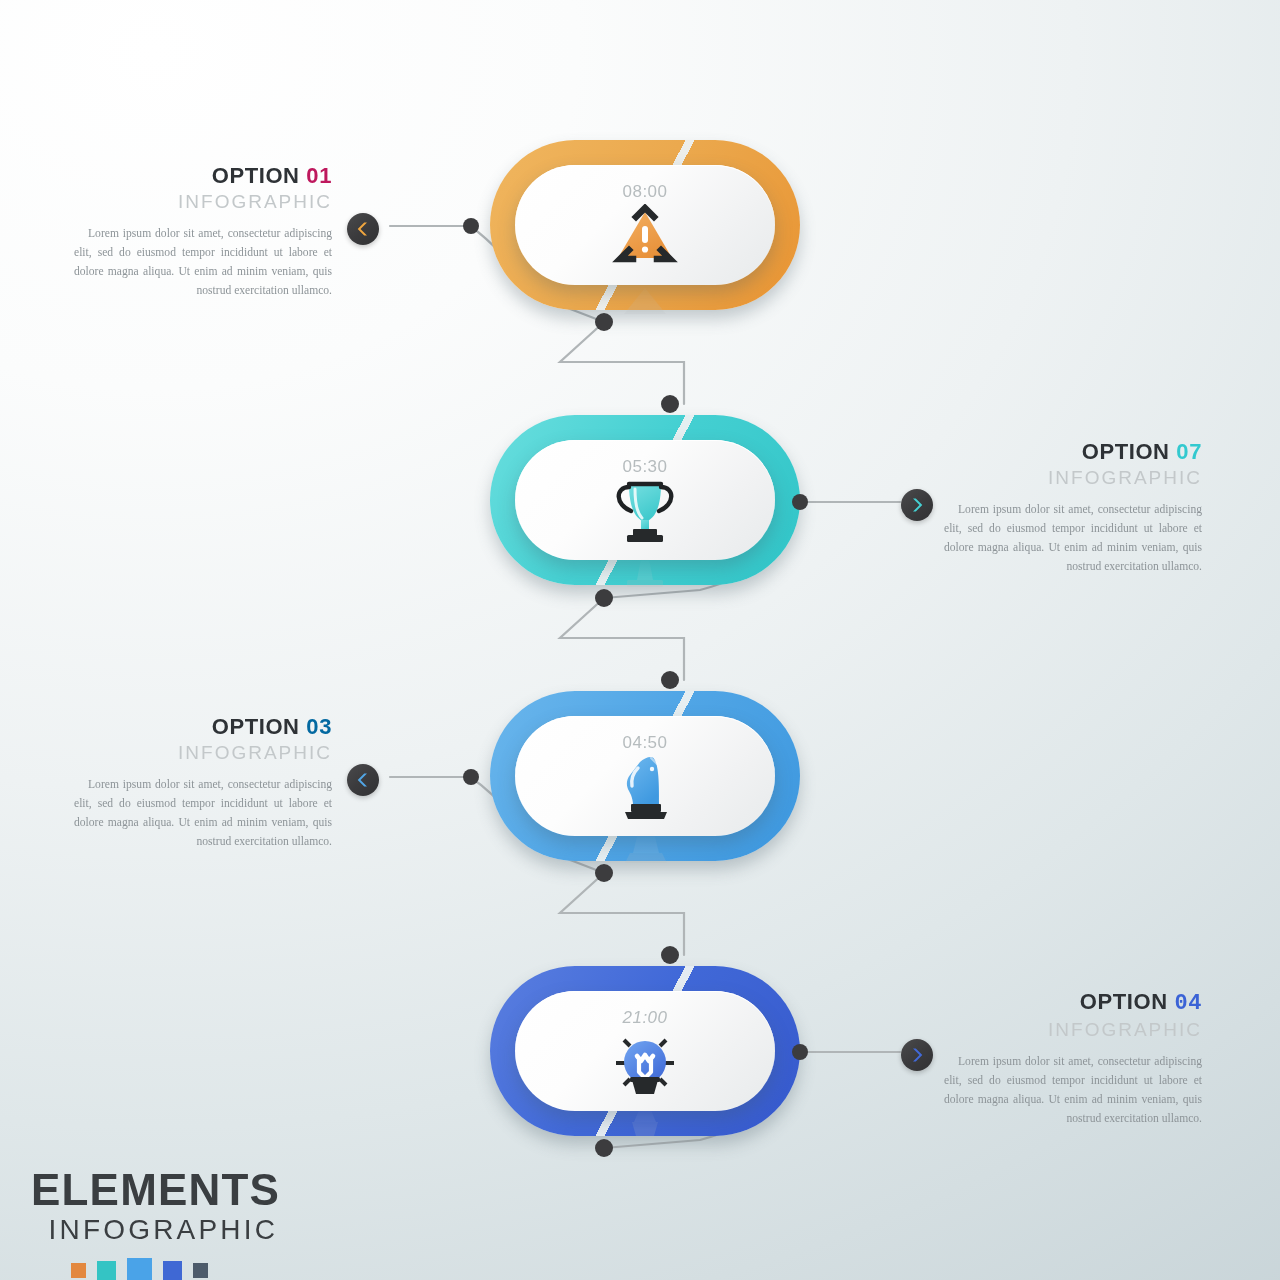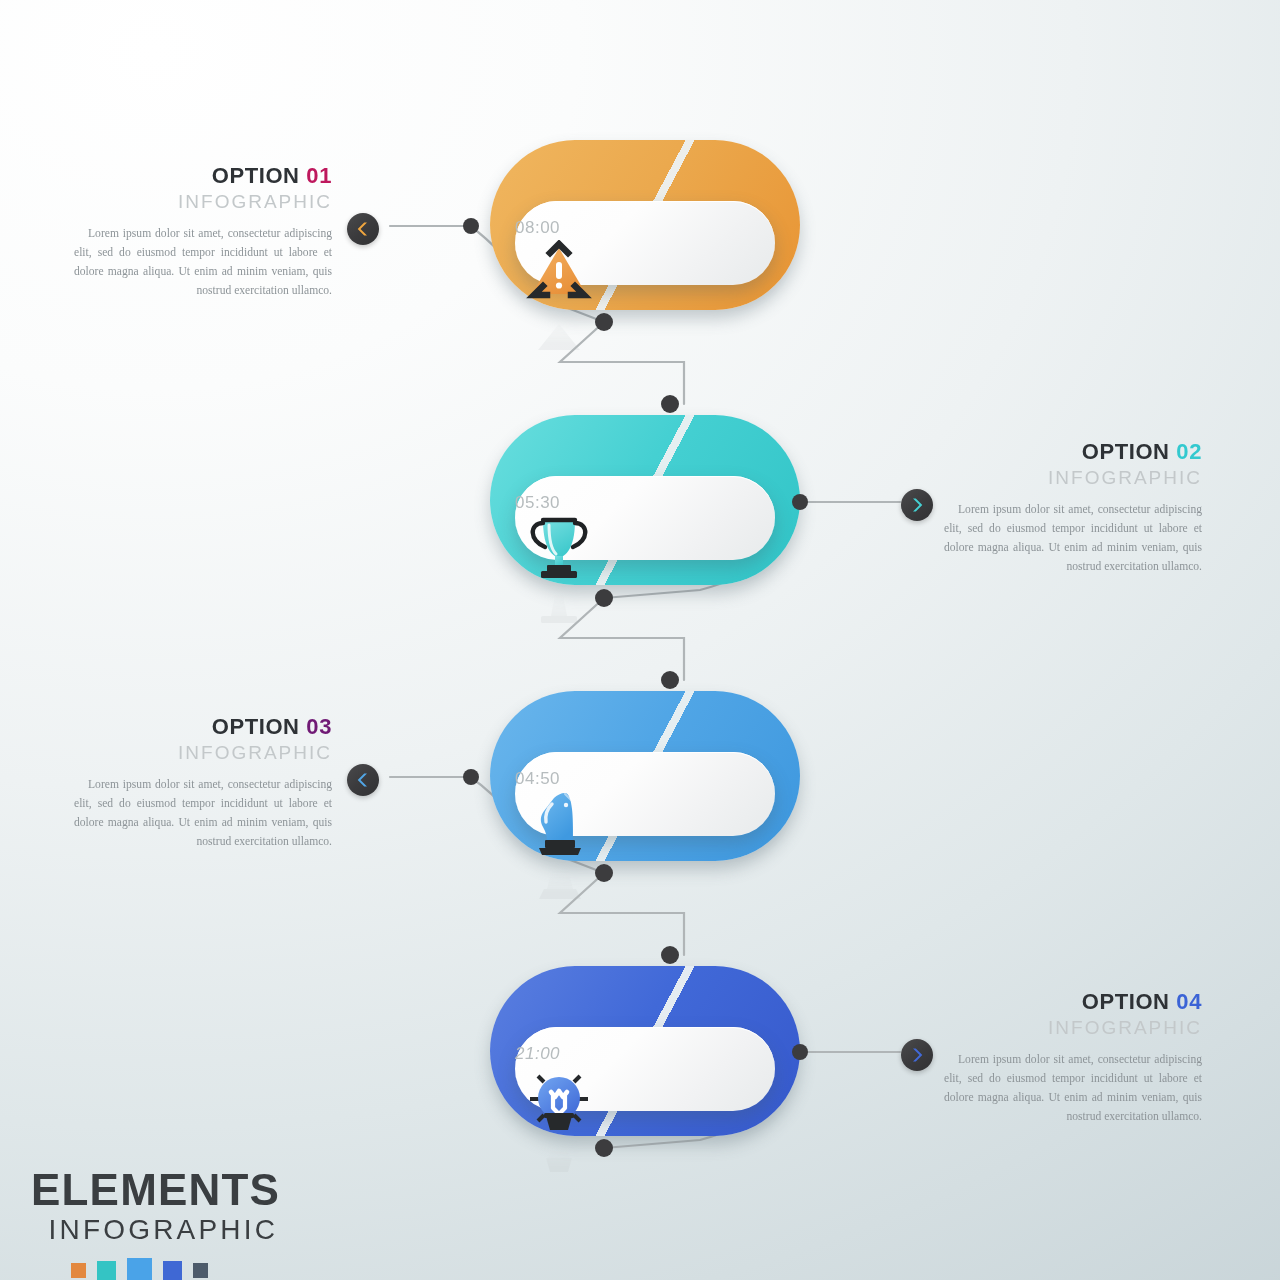--- a/index.html
+++ b/index.html
@@ -39,21 +39,21 @@
       linear-gradient(118deg, transparent calc(50% - 4px), rgba(236,241,242,.96) calc(50% - 4px), rgba(236,241,242,.96) calc(50% + 4px), transparent calc(50% + 4px));
     -webkit-mask: linear-gradient(#000,#000);
   }
   .inner {
     position:absolute;
     left:25px; right:25px; top:25px; bottom:25px;
     border-radius:60px;
     background:linear-gradient(135deg,#ffffff 0%,#fdfdfd 38%,#f1f2f3 72%,#e7eaeb 100%);
     box-shadow: 0 8px 18px rgba(70,90,100,.28), inset 0 1px 0 #fff;
     z-index:4;
-    display:flex; flex-direction:column; margin-top:36px;
+    display:flex; flex-direction:column; align-items:center;
   }
   .time {
     margin-top:17px;
     font-size:17px;
     letter-spacing:.5px;
     color:#b6bcbe;
     font-weight:400;
   }
   .icon-wrap{
     margin-top:2px;
@@ -92,22 +92,22 @@
     margin-top:11px;
     font-size:11.6px; line-height:1.62;
     color:#8d9498; text-align:justify; text-indent:14px;
     text-align-last:left;
   }
   .block.right { text-align:right; }
   .block.right .body { text-align:justify; text-align-last:right;font-family:Liberation Serif, serif; }
 
   .n1 { color:#be185d; }
   .n2 { color:#33c9cf; }
-  .n3 { color:#701a75; }
-  .n4 { color:#3b63d6; }
+  .n3 { color:#0369a1; }
+  .n4 { color:#3b63d6;font-family:Liberation Mono, monospace; }
 
   
   .arrow-btn{
     position:absolute; width:32px; height:32px; border-radius:50%;
     background:linear-gradient(140deg,#4a4a4c 0%,#3b3b3d 50%,#313133 100%);
     display:flex; align-items:center; justify-content:center;
     z-index:7; box-shadow:0 2px 5px rgba(0,0,0,.22);
   }
   .arrow-btn svg{ display:block; }
 
@@ -318,21 +318,21 @@
       <span>OPTION</span>
       <span class="num n1">01</span>
     </div>
     <div class="sub">INFOGRAPHIC</div>
     <div class="body">Lorem ipsum dolor sit amet, consectetur adipiscing elit, sed do eiusmod tempor incididunt ut labore et dolore magna aliqua. Ut enim ad minim veniam, quis nostrud exercitation ullamco.</div>
   </div>
 
   <div class="block right" style="left:944px; top:439px;">
     <div class="head">
       <span>OPTION</span>
-      <span class="num n2">02</span>
+      <span class="num n2">07</span>
     </div>
     <div class="sub">INFOGRAPHIC</div>
     <div class="body">Lorem ipsum dolor sit amet, consectetur adipiscing elit, sed do eiusmod tempor incididunt ut labore et dolore magna aliqua. Ut enim ad minim veniam, quis nostrud exercitation ullamco.</div>
   </div>
 
   <div class="block right" style="left:74px; top:714px;">
     <div class="head">
       <span>OPTION</span>
       <span class="num n3">03</span>
     </div>

